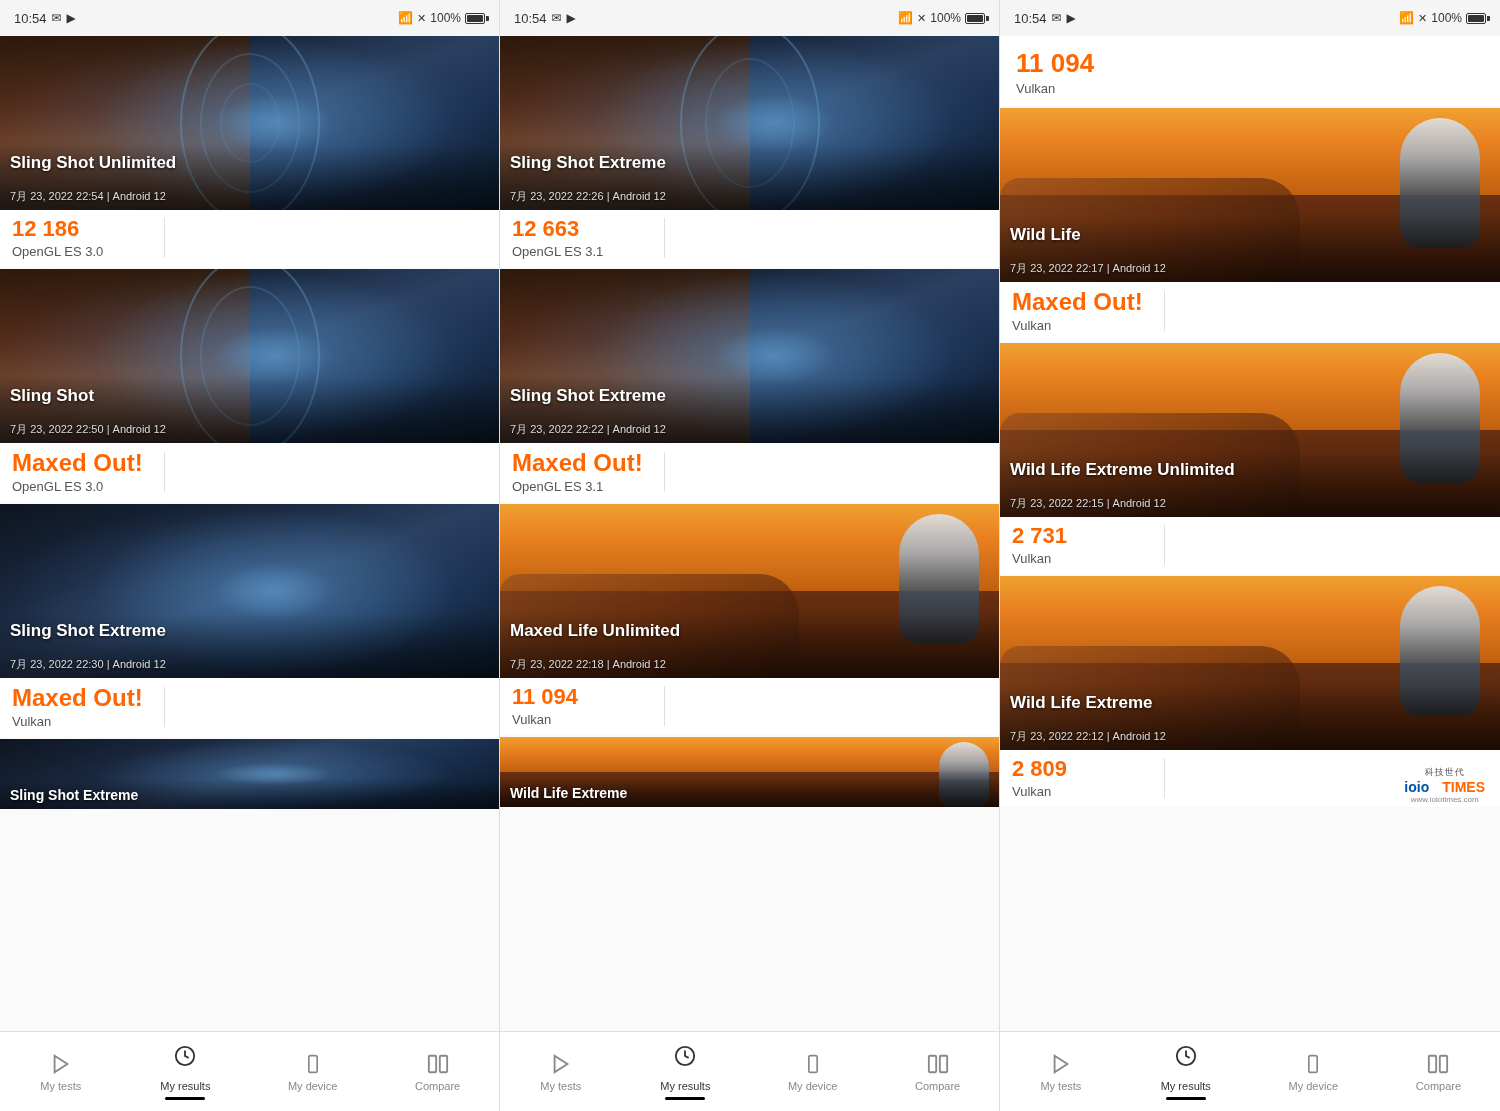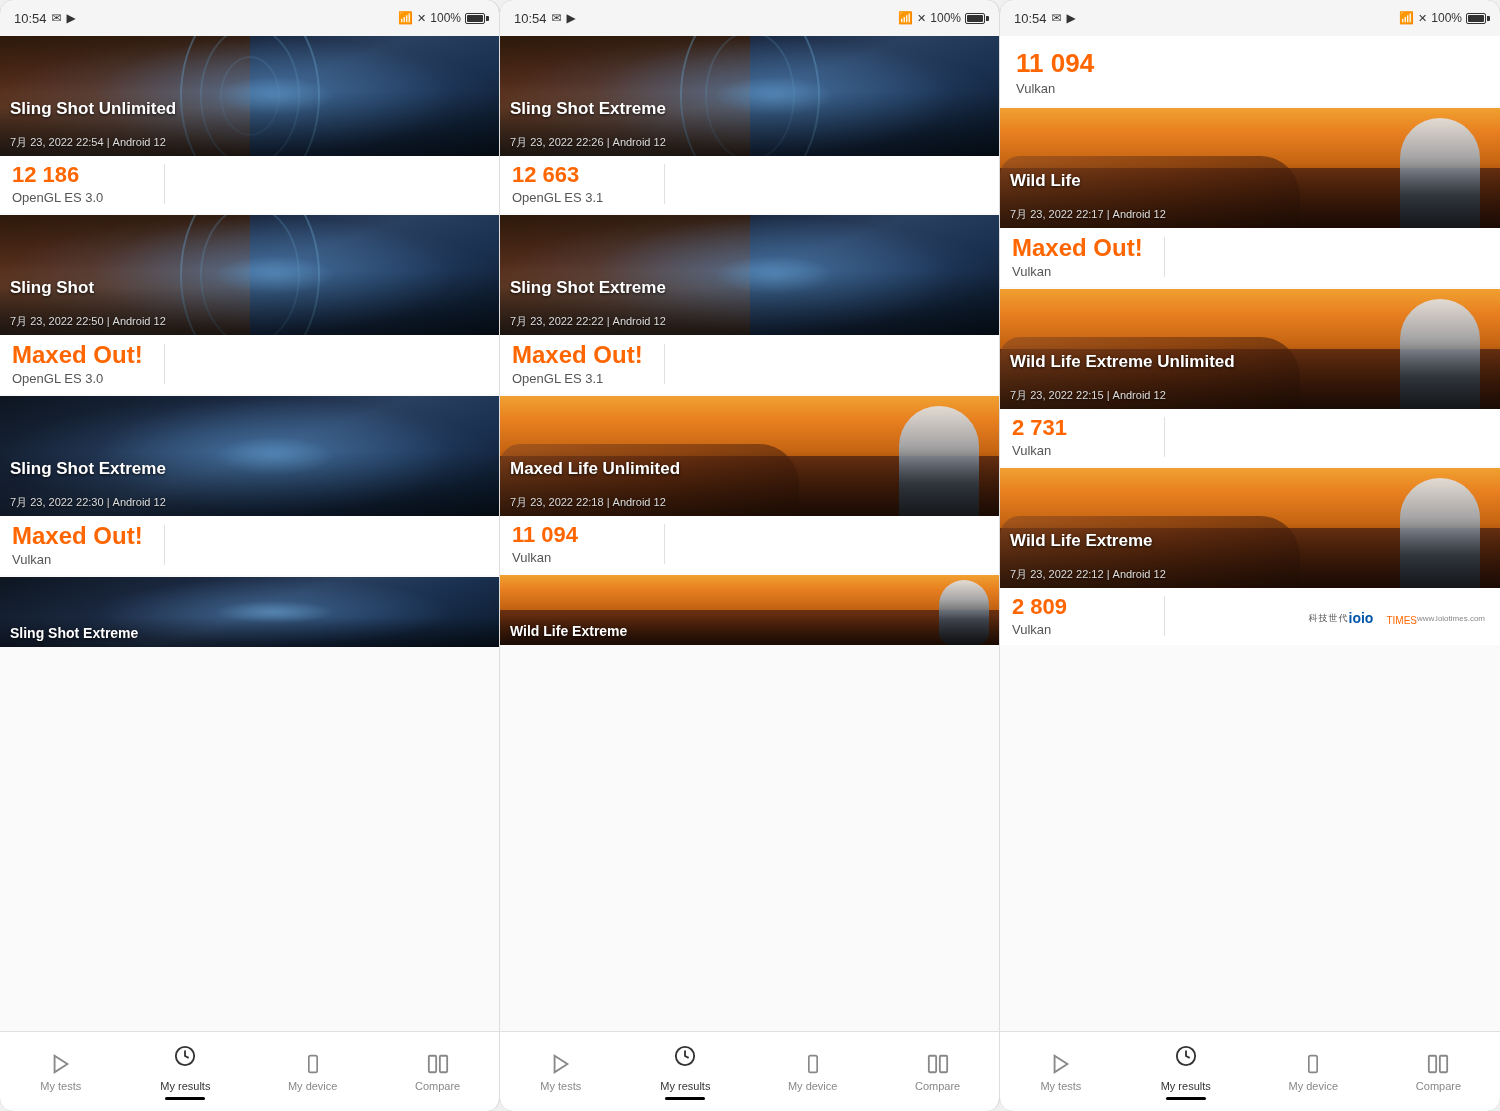--- a/index.html
+++ b/index.html
@@ -14,21 +14,20 @@
     }
 
     .phone-panel {
       width: 500px;
       height: 1111px;
       background: #a3a3a3;
       display: flex;
       flex-direction: column;
       border-right: 1px solid #ddd;
       overflow: hidden;
-      border-radius: 13px;
     }
 
     
     .status-bar {
       height: 36px;
       background: #f5f5f5;
       display: flex;
       align-items: center;
       justify-content: space-between;
       padding: 0 14px;
@@ -77,21 +76,21 @@
 
     
     .result-card {
       background: #fff;
       margin-bottom: 2px;
     }
 
     .card-image {
       position: relative;
       width: 100%;
-      height: 120px;
+      height: 174px;
       overflow: hidden;
     }
 
     
     .bg-slingshot {
       background: linear-gradient(135deg, #1a0a00 0%, #3d1a00 20%, #5c3300 35%, #7a4a1a 50%, #3a6080 70%, #1a3a5c 85%, #0a1a2a 100%);
     }
     
     .bg-wildlife {
       background: linear-gradient(135deg, #2a1a0a 0%, #8b4a1a 25%, #c67a30 45%, #4a6a8a 65%, #1a2a3a 85%, #3a1a0a 100%);
@@ -658,25 +657,25 @@
           <div class="card-meta">7月 23, 2022 22:12 | Android 12</div>
         </div>
       </div>
       <div class="card-score-row" style="position:relative">
         <div>
           <div class="card-score">2 809</div>
           <div class="card-api">Vulkan</div>
         </div>
         <div class="card-score-divider"></div>
 
-        <div style="position:absolute;right:8px;bottom:16px;background:rgba(255,255,255,0.92);padding:3px 7px;border-radius:3px;display:flex;align-items:center">
+        <div style="position:absolute;right:8px;bottom:0;background:rgba(255,255,255,0.92);padding:3px 7px;border-radius:3px;display:flex;flex-direction:column;align-items:center">
           <span style="font-size:9px;color:#555;letter-spacing:1px">科技世代</span>
-          <div style="display:flex;align-items:flex-end;gap:13px">
+          <div style="display:flex;align-items:flex-start;gap:13px">
             <span style="color:#0055aa;font-weight:800;font-size:14px">ioio</span>
-            <span style="color:#ff6600;font-weight:400;font-size:10px">TIMES</span>
+            <span style="color:#ff6600;font-weight:700;font-size:14px">TIMES</span>
           </div>
           <span style="font-size:8px;color:#888">www.ioiotimes.com</span>
         </div>
       </div>
     </div>
   </div>
 
   <div class="bottom-nav">
     <div class="nav-item">
       <div class="nav-icon">

